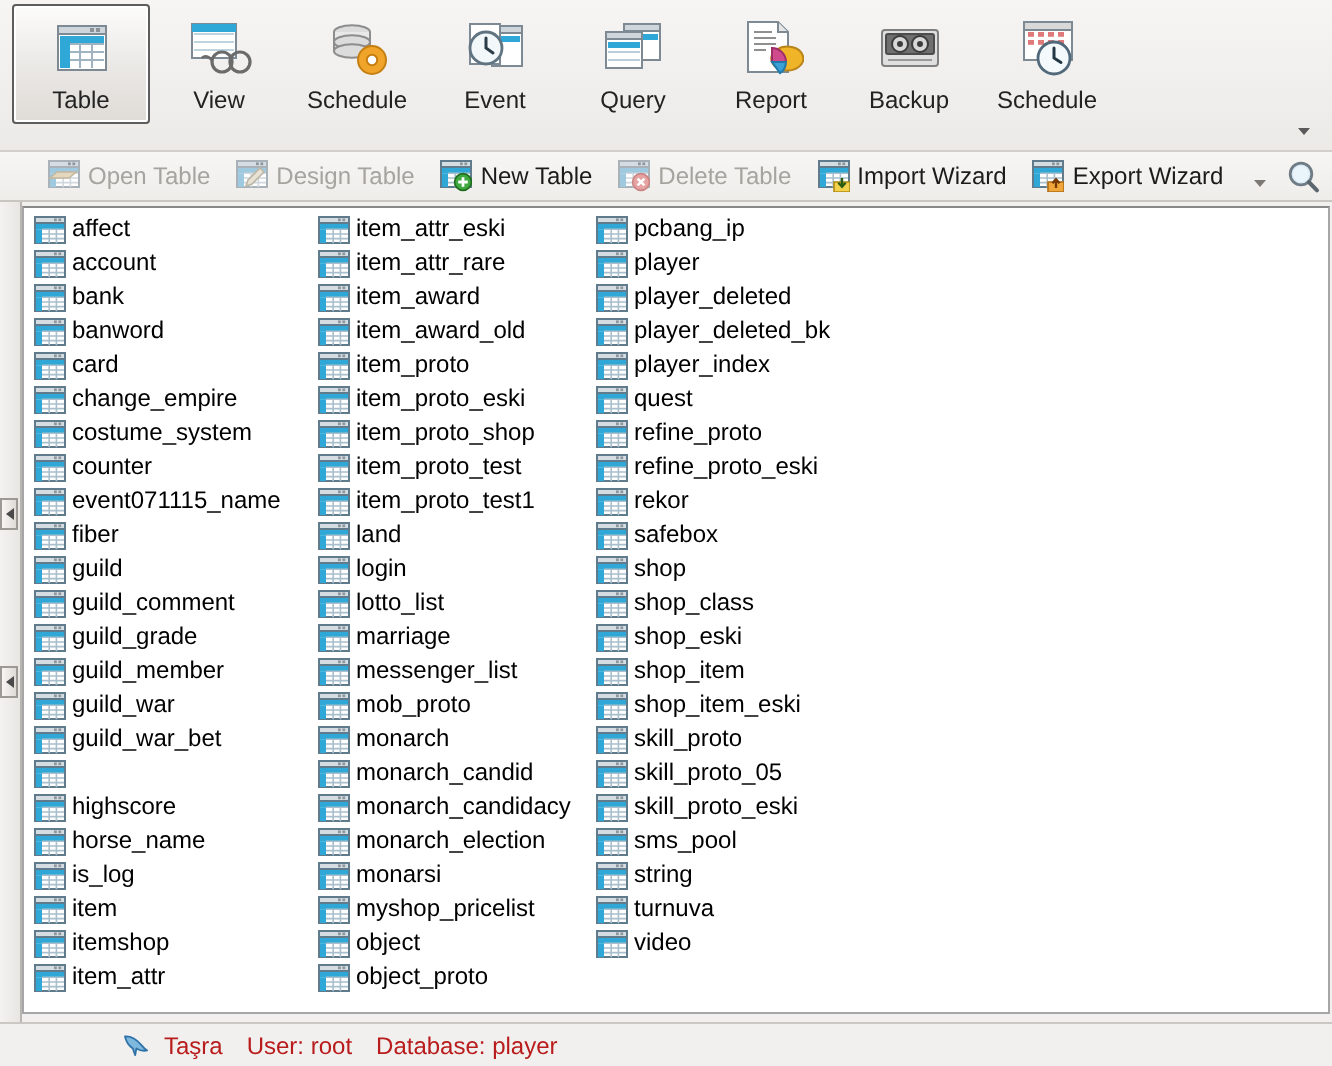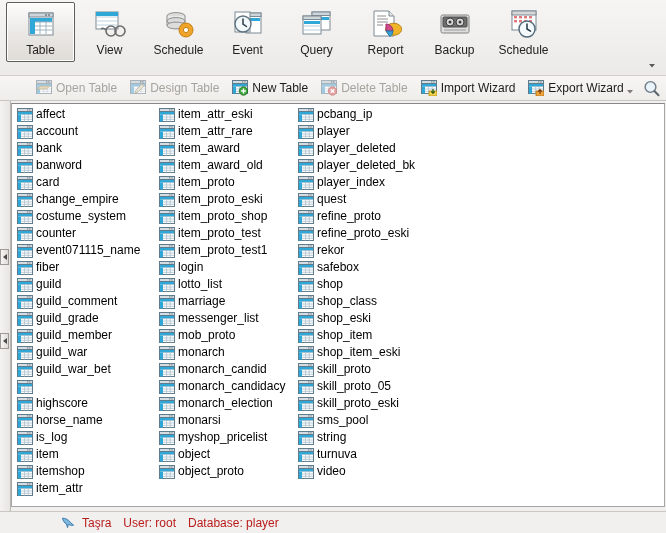--- a/index.html
+++ b/index.html
@@ -78,21 +78,21 @@
   }
 
   
   .cmdbar {
     position: relative;
     height: 25px;
     background: linear-gradient(to bottom, #f7f6f4 0%, #efedea 100%);
     border-bottom: 1px solid #c9c6c1;
     display: flex;
     align-items: center;
-    padding-left: 32px;
+    padding-left: 20px;
     box-sizing: border-box;
   }
   .cmd {
     display: flex;
     align-items: center;
     gap: 4px;
     padding: 1px 6px 1px 3px;
     margin-right: 2px;
     border: 1px solid transparent;
     border-radius: 2px;
@@ -860,20 +860,32 @@
             <div class="item">
               <span class="tbl-ico"><svg width="16" height="14" viewBox="0 0 16 14">
                   <rect x="0.5" y="0.5" width="15" height="13" fill="#ffffff" stroke="#5f7b8c"></rect>
                   <rect x="0.5" y="0.5" width="15" height="3" fill="#d6dde2" stroke="#5f7b8c"></rect>
                   <rect x="10" y="1.2" width="1.4" height="1.4" fill="#8d979e"></rect>
                   <rect x="12.2" y="1.2" width="1.4" height="1.4" fill="#8d979e"></rect>
                   <rect x="1" y="4" width="14" height="2.6" fill="#2fa8d8"></rect>
                   <rect x="1" y="6.6" width="3" height="6.9" fill="#2fa8d8"></rect>
                   <path d="M4 6.6 h11 M4 9 h11 M4 11.3 h11 M7.6 6.6 v7 M11.2 6.6 v7" stroke="#a9bfcc" stroke-width="0.8" fill="none"></path>
                 </svg></span>
+              <span class="nm">land</span>
+            </div>
+            <div class="item">
+              <span class="tbl-ico"><svg width="16" height="14" viewBox="0 0 16 14">
+                  <rect x="0.5" y="0.5" width="15" height="13" fill="#ffffff" stroke="#5f7b8c"></rect>
+                  <rect x="0.5" y="0.5" width="15" height="3" fill="#d6dde2" stroke="#5f7b8c"></rect>
+                  <rect x="10" y="1.2" width="1.4" height="1.4" fill="#8d979e"></rect>
+                  <rect x="12.2" y="1.2" width="1.4" height="1.4" fill="#8d979e"></rect>
+                  <rect x="1" y="4" width="14" height="2.6" fill="#2fa8d8"></rect>
+                  <rect x="1" y="6.6" width="3" height="6.9" fill="#2fa8d8"></rect>
+                  <path d="M4 6.6 h11 M4 9 h11 M4 11.3 h11 M7.6 6.6 v7 M11.2 6.6 v7" stroke="#a9bfcc" stroke-width="0.8" fill="none"></path>
+                </svg></span>
               <span class="nm">login</span>
             </div>
             <div class="item">
               <span class="tbl-ico"><svg width="16" height="14" viewBox="0 0 16 14">
                   <rect x="0.5" y="0.5" width="15" height="13" fill="#ffffff" stroke="#5f7b8c"></rect>
                   <rect x="0.5" y="0.5" width="15" height="3" fill="#d6dde2" stroke="#5f7b8c"></rect>
                   <rect x="10" y="1.2" width="1.4" height="1.4" fill="#8d979e"></rect>
                   <rect x="12.2" y="1.2" width="1.4" height="1.4" fill="#8d979e"></rect>
                   <rect x="1" y="4" width="14" height="2.6" fill="#2fa8d8"></rect>
                   <rect x="1" y="6.6" width="3" height="6.9" fill="#2fa8d8"></rect>

